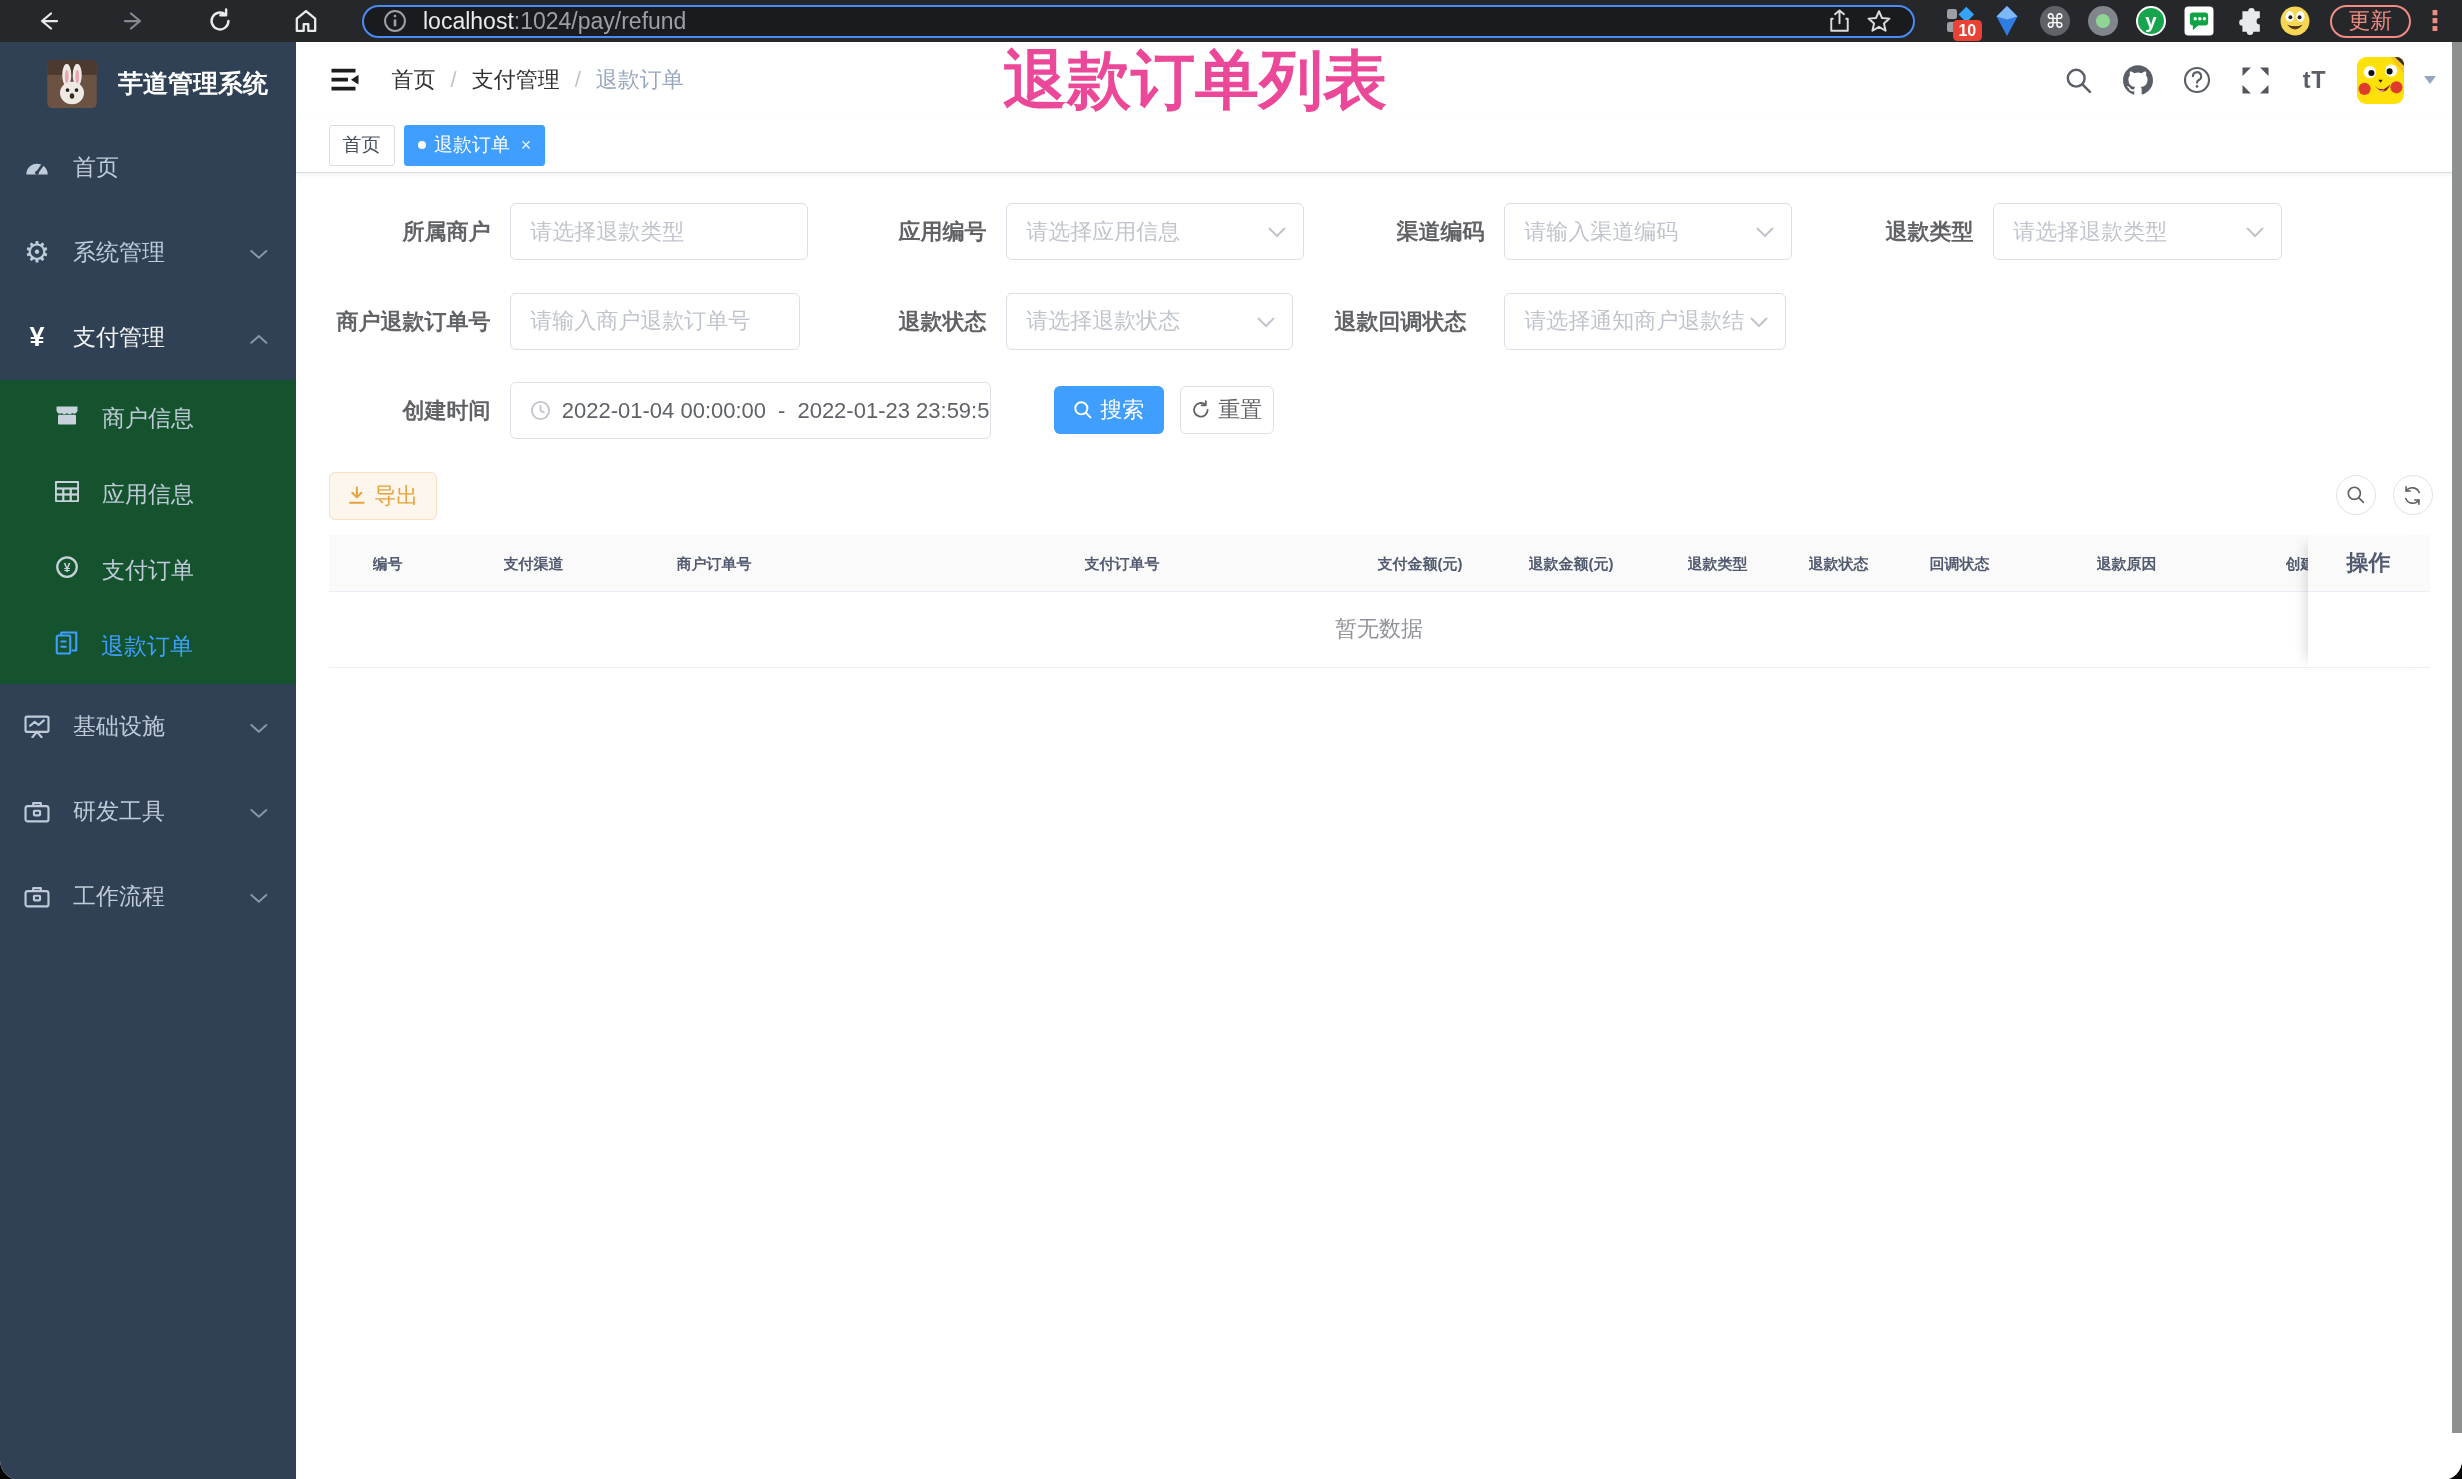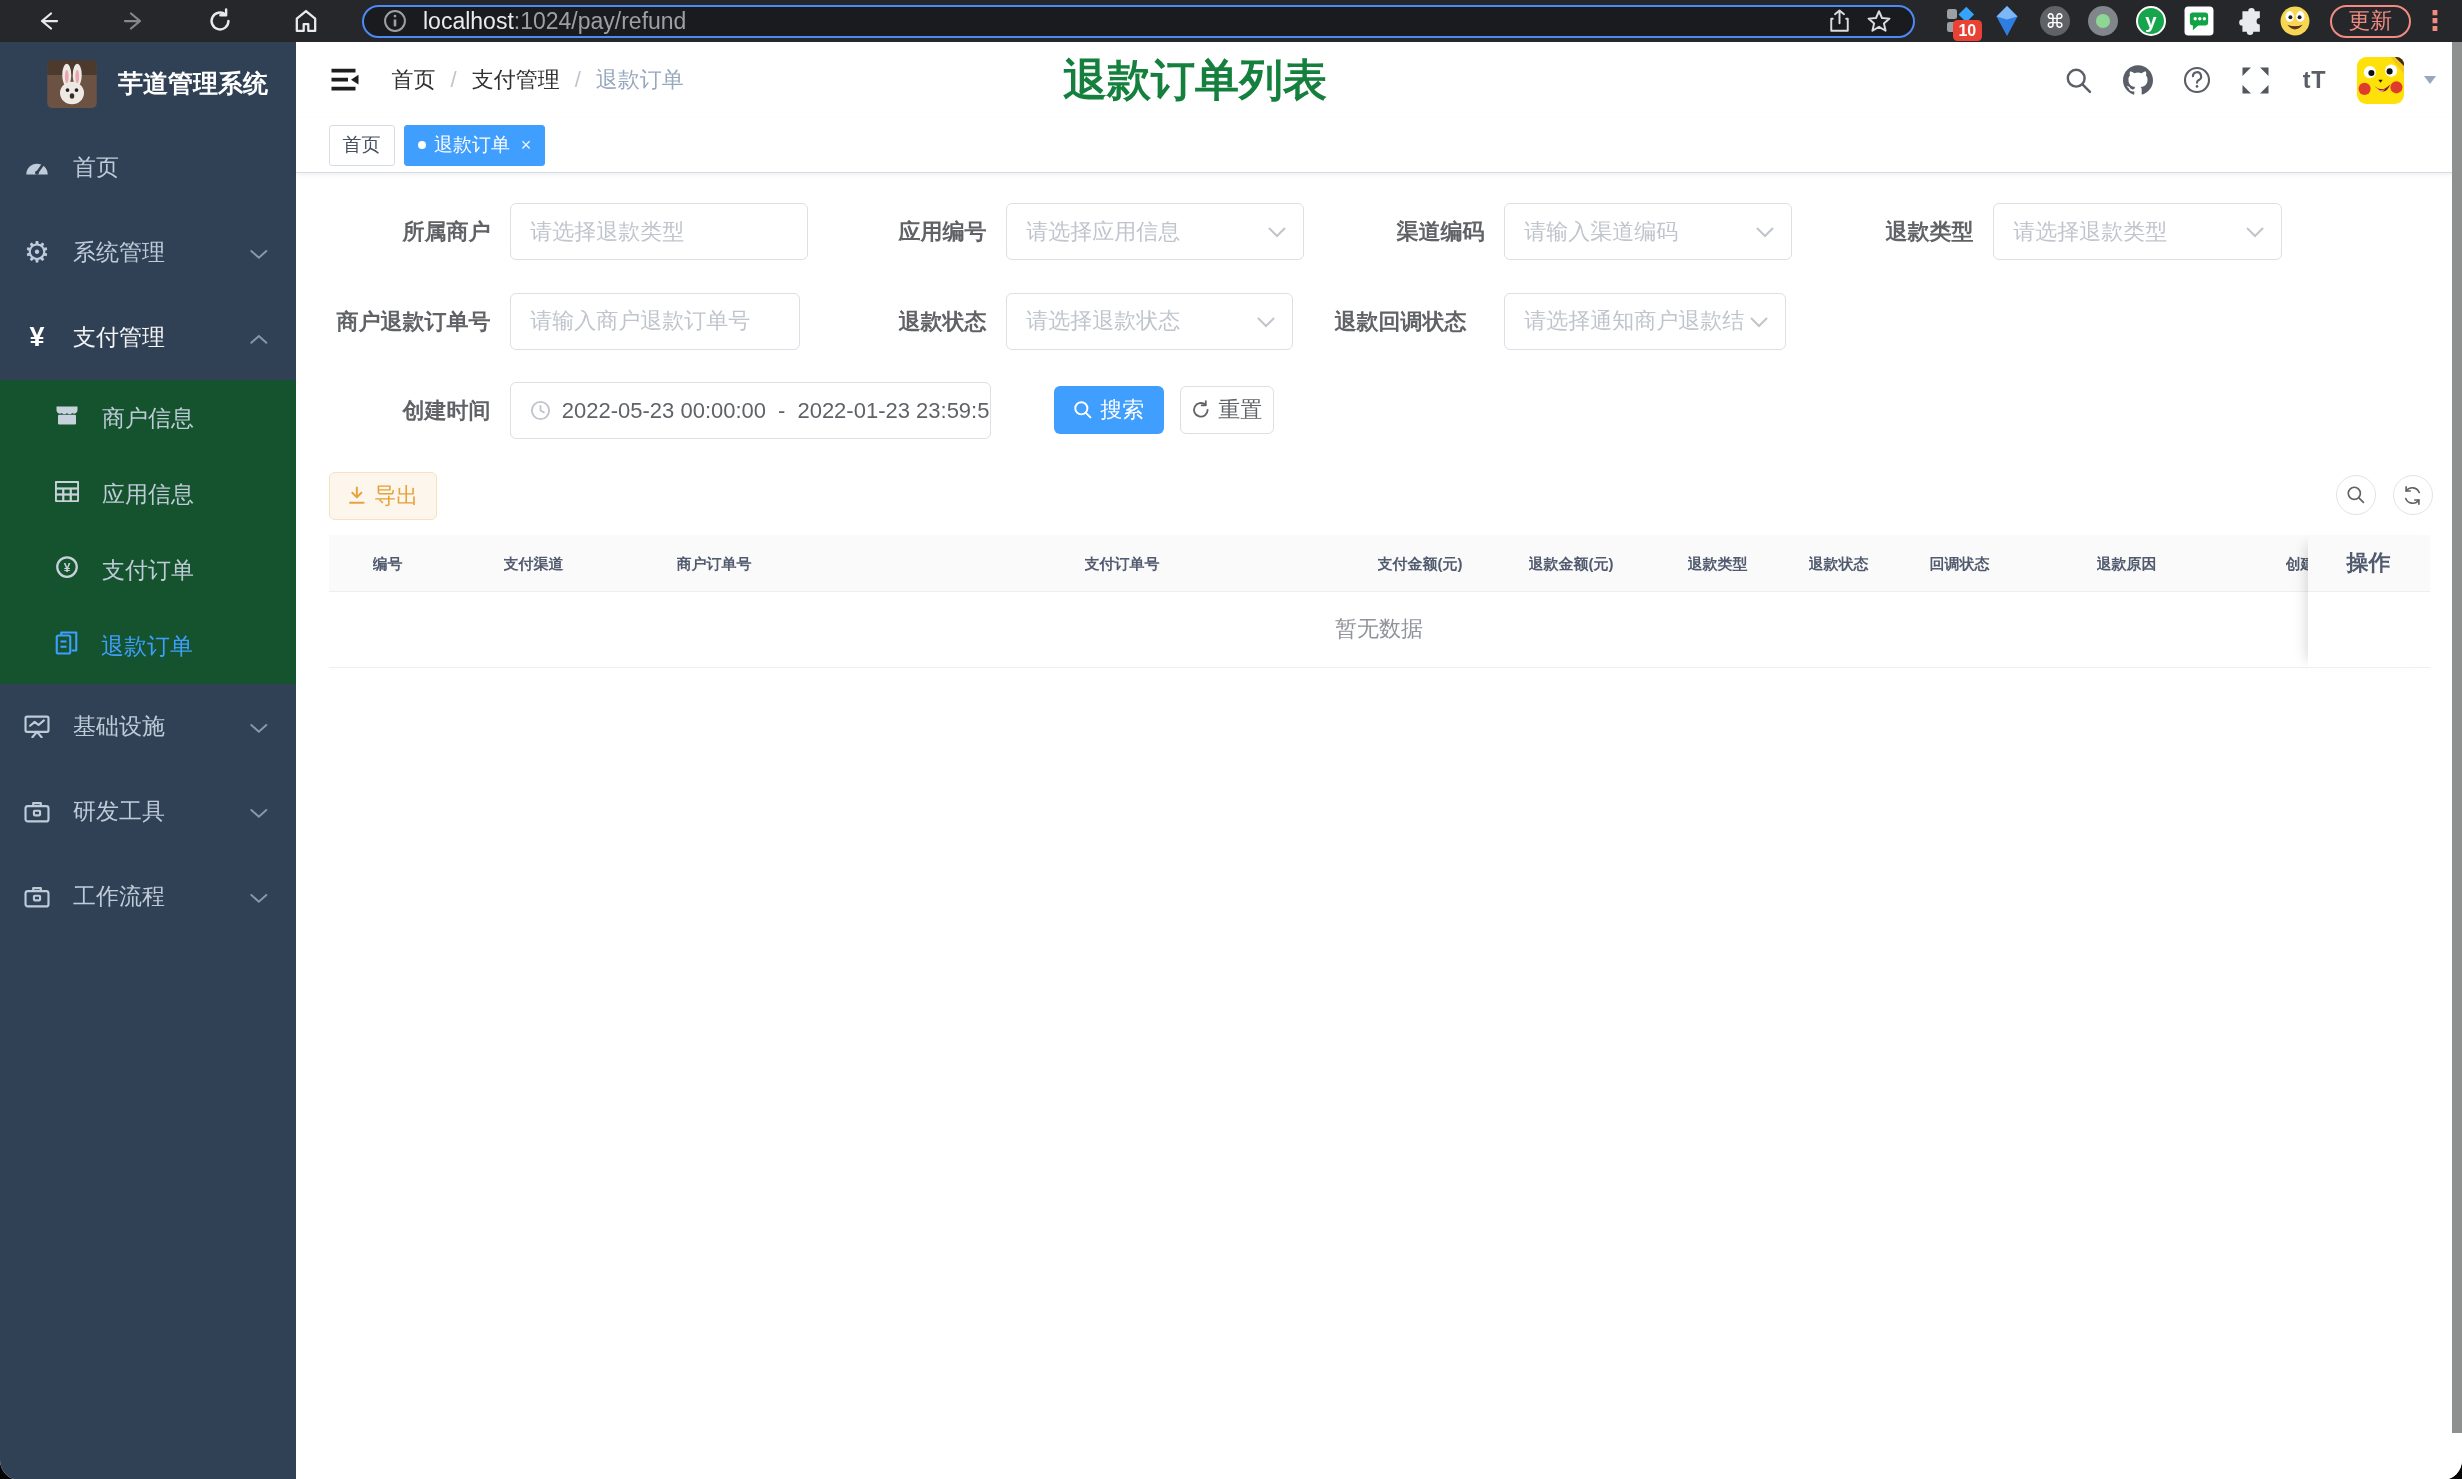--- a/index.html
+++ b/index.html
@@ -45,21 +45,21 @@
   .yen-glyph { font-size:27px; font-weight:700; color:inherit; line-height:1; }
   .gear-glyph { font-size:29px; line-height:1; }
 
   
   .main { flex:1; display:flex; flex-direction:column; background:#fff; min-width:0; position:relative; }
   .navbar { height:76px; position:relative; display:flex; align-items:center; padding-left:32.5px; flex:0 0 auto; }
   .hamburger { width:33px; height:33px; display:flex; align-items:center; justify-content:center; cursor:pointer; }
   .breadcrumb { display:flex; align-items:center; margin-left:30px; font-size:22px; color:#303133; }
   .bc-sep { color:#c0c4cc; margin:0 15px; }
   .bc-current { color:#97a8be; }
-  .overlay-title { position:absolute; left:899px; top:50%; transform:translate(-50%,-50%); font-size:44px; font-weight:700; color:#15803d; white-space:nowrap;text-align:center; }
+  .overlay-title { position:absolute; left:899px; top:50%; transform:translate(-50%,-50%); font-size:64px; font-weight:700; color:#ec4899; white-space:nowrap;text-align:center; }
   .nav-right { position:absolute; right:26px; top:0; height:76px; display:flex; align-items:center; gap:26px; color:#5a5e66; }
   .nav-ic { width:33px; height:33px; display:flex; align-items:center; justify-content:center; cursor:pointer; }
   .fontsize-glyph { font-size:23.4px; font-weight:700; color:#5a5e66; letter-spacing:0.8px; }
   .avatar { width:47px; height:47px; border-radius:7.6px; overflow:hidden; flex:0 0 auto; }
   .caret-down { width:0; height:0; border-left:6.8px solid transparent; border-right:6.8px solid transparent; border-top:8.3px solid #97a8be; margin-left:-6px; }
 
   
   .tagsbar { height:55px; border-bottom:1.5px solid #d8dce5; box-shadow:0 1.5px 4.5px rgba(0,21,41,.06); display:flex; align-items:center; padding-left:32.5px; gap:9px; flex:0 0 auto; }
   .tag { height:41px; display:inline-flex; align-items:center; padding:0 13px; border:1.5px solid #d8dce5; background:#fff; color:#495060; font-size:19px; border-radius:3px; cursor:pointer; white-space:nowrap; }
   .tag.active { background:#409eff; border-color:#409eff; color:#fff; }
@@ -483,21 +483,21 @@
             </div>
           </div>
 
           <div class="frow">
             <span class="flabel" style="left:0;width:162px;">创建时间</span>
             <div class="finput" style="left:181px;width:481px;">
               <svg style="flex:0 0 auto;margin-right:10.6px;" width="21" height="21" viewBox="0 0 28 28" fill="none" stroke="#c0c4cc" stroke-width="2.4" stroke-linecap="round">
                   <circle cx="14" cy="14" r="11.5"></circle>
                   <path d="M14 8 V14 L18.5 16.5"></path>
                 </svg>
-              <span class="dateval">2022-05-23 00:00:00</span>
+              <span class="dateval">2022-01-04 00:00:00</span>
               <span class="date-sep">-</span>
               <span class="dateval">2022-01-23 23:59:59</span>
             </div>
             <div class="btn btn-primary">
               <svg width="19.7" height="19.7" viewBox="0 0 26 26" fill="none" stroke="#fff" stroke-width="2.6" stroke-linecap="round">
                   <circle cx="11" cy="11" r="8"></circle>
                   <line x1="17" y1="17" x2="23" y2="23"></line>
                 </svg>
               <span>搜索</span>
             </div>

